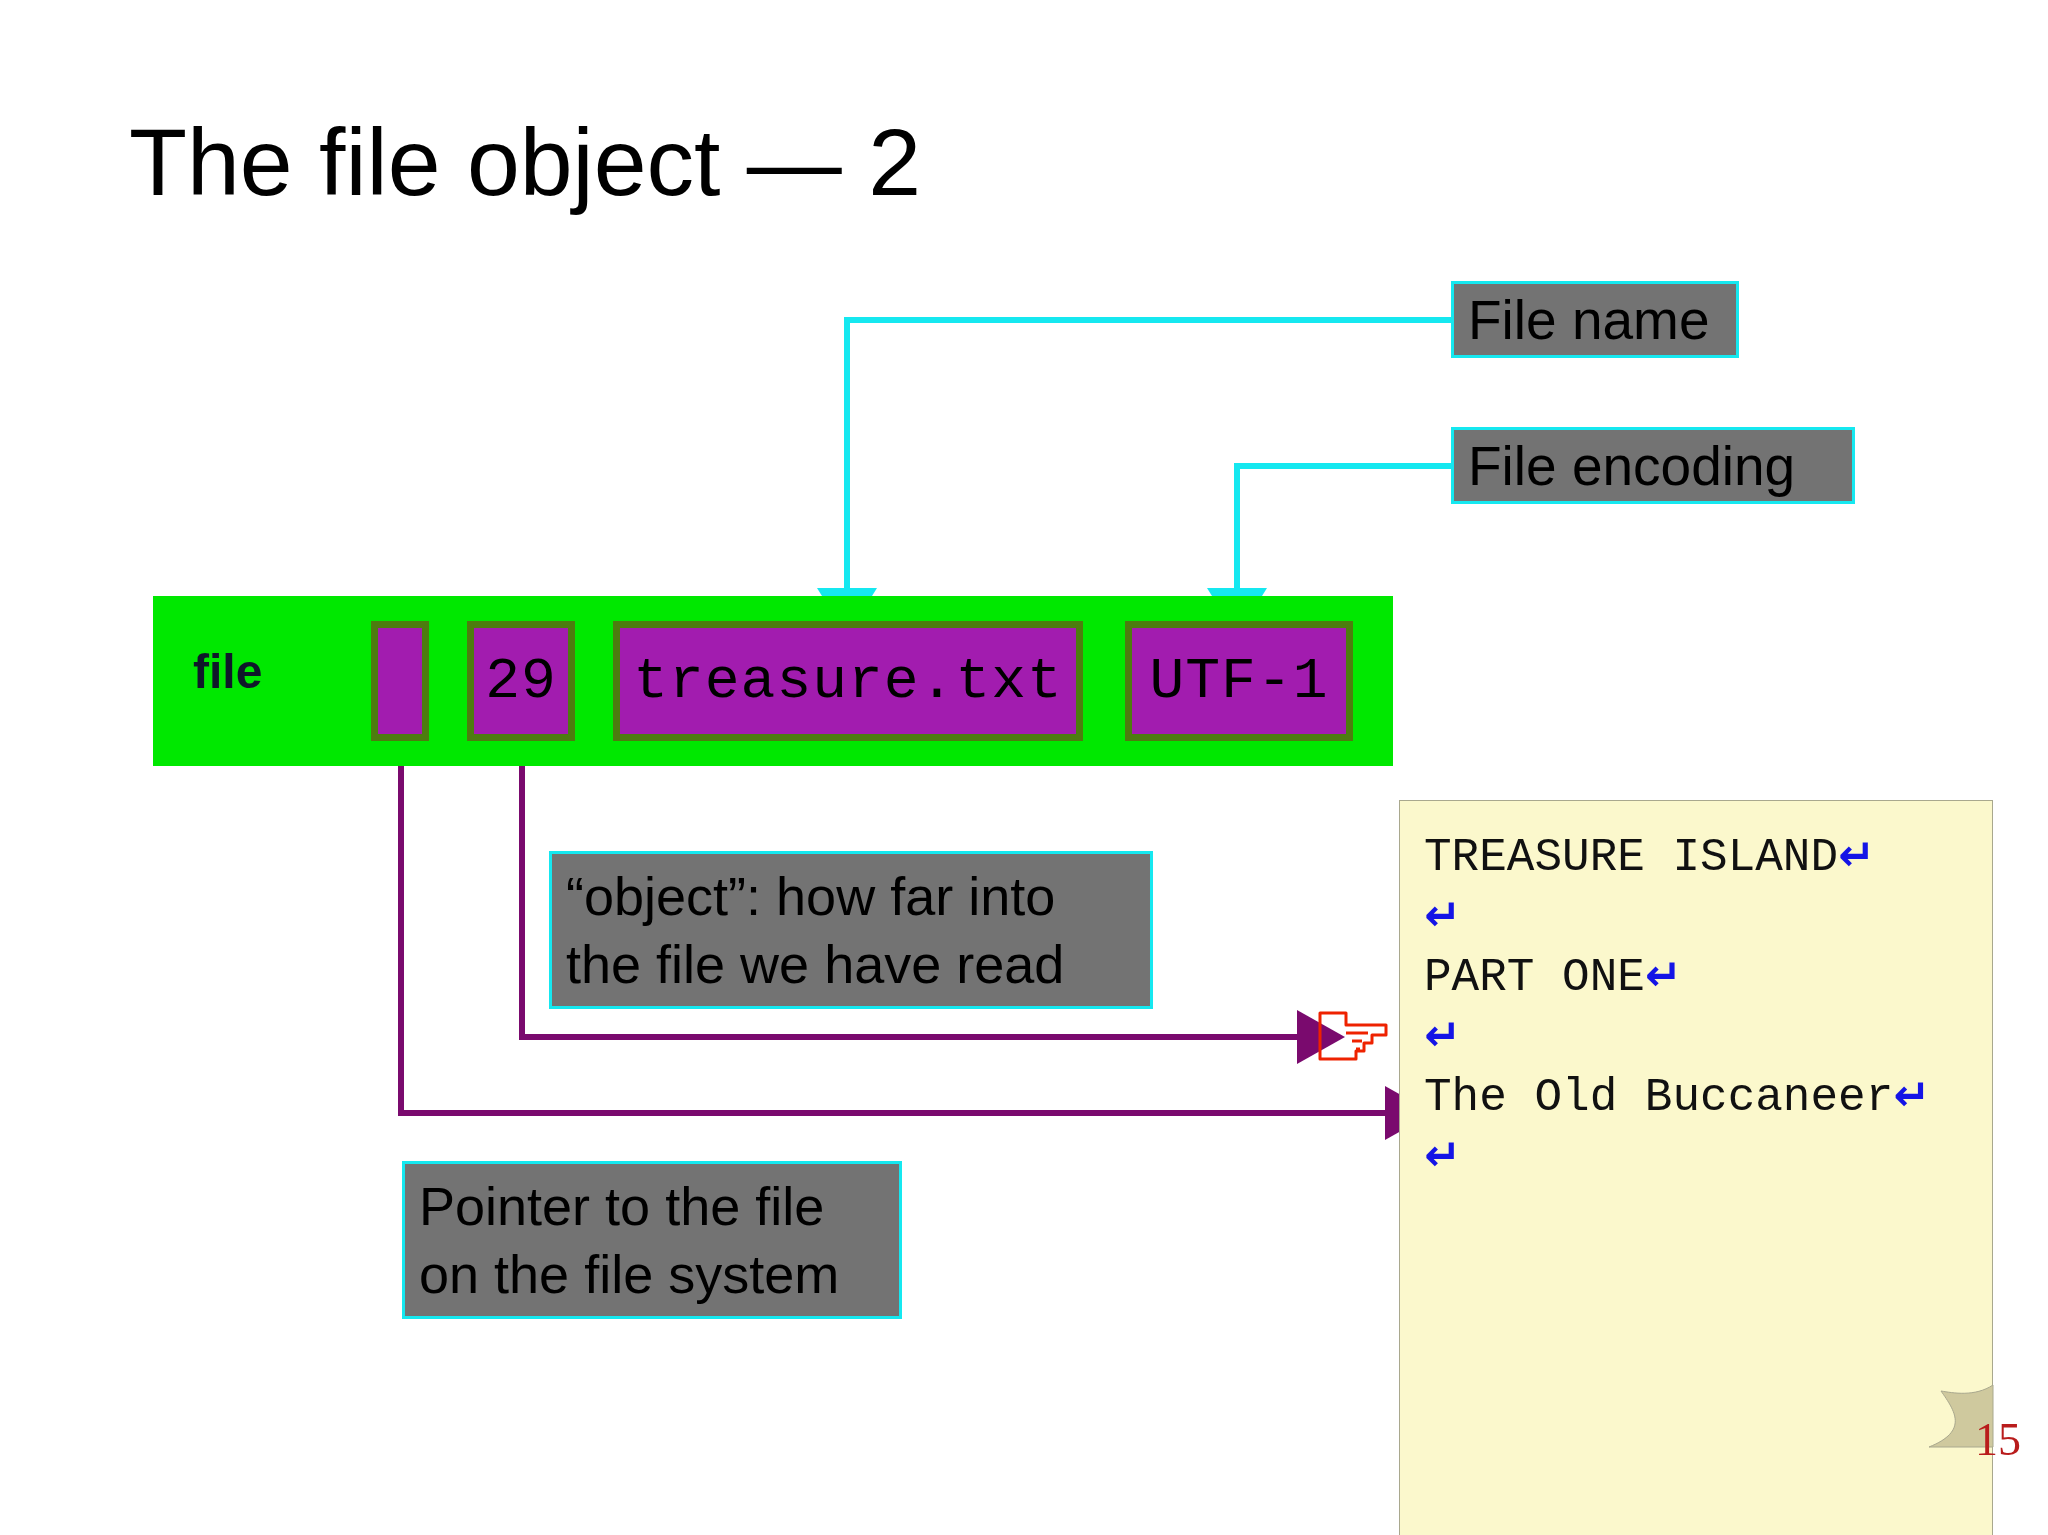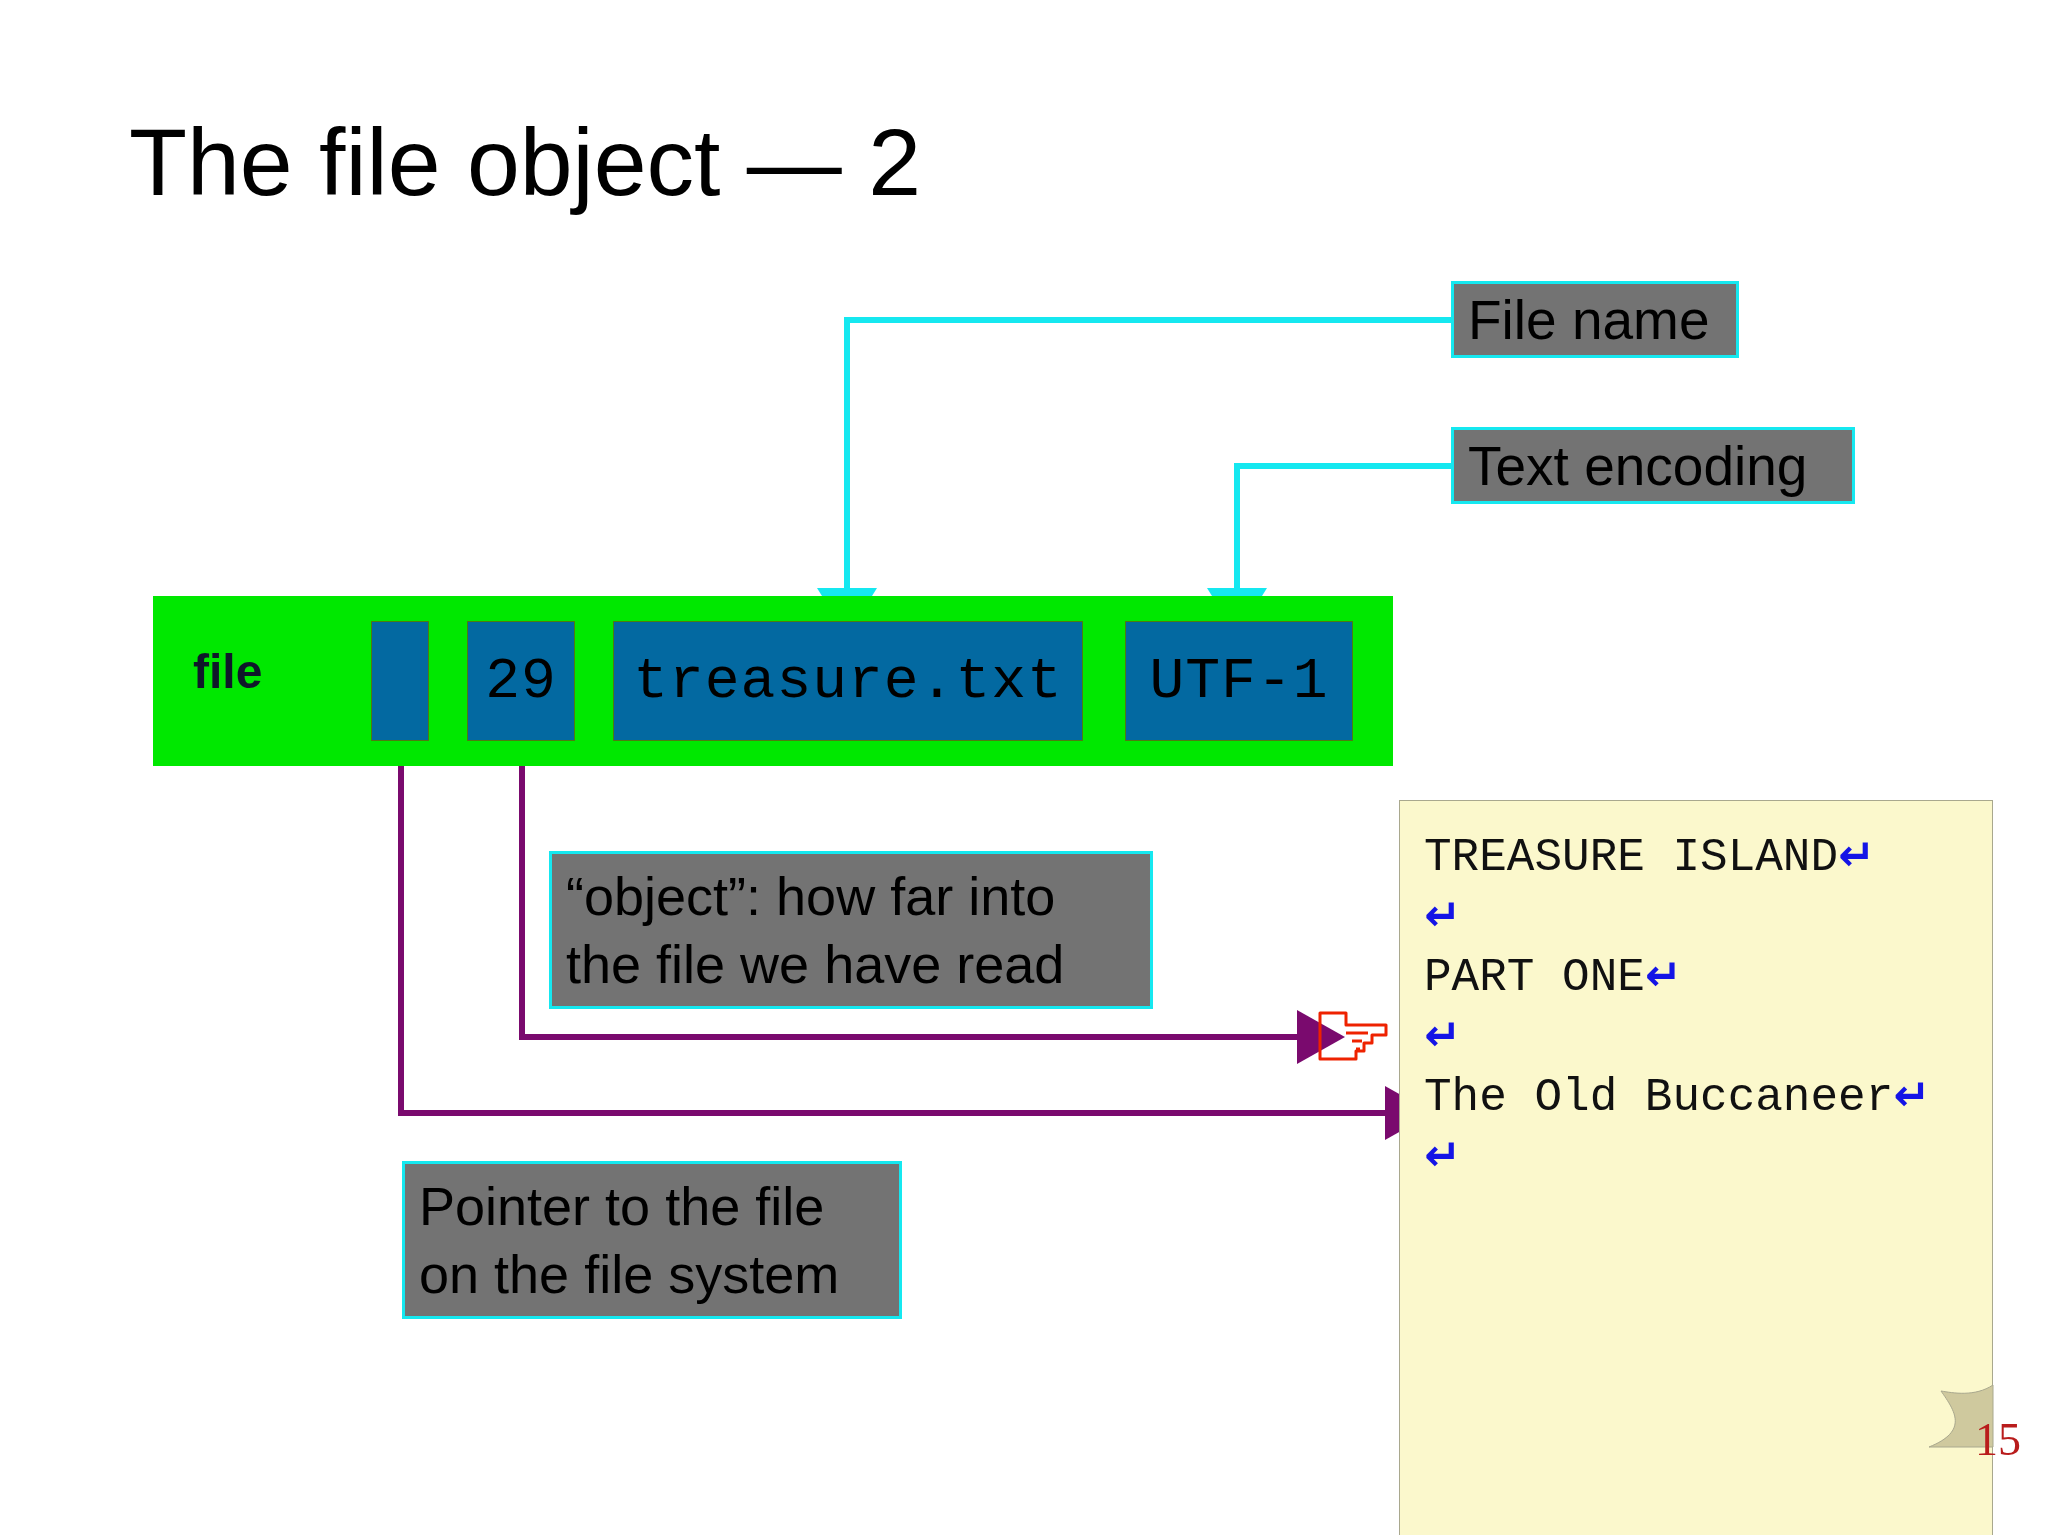--- a/index.html
+++ b/index.html
@@ -54,22 +54,22 @@
     position: absolute;
     left: 40px;
     top: 48px;
     font-size: 48px;
     font-weight: bold;
     color: #0f172a;
     font-family: "Liberation Sans", sans-serif;
   }
   .field {
     position: absolute;
-    background: #0369a1;
-    border: 1px solid #4d7c0f;
+    background: #a21caf;
+    border: 7px solid #4d7c0f;
     box-sizing: border-box;
     font-family: "Liberation Mono", monospace;
     font-size: 58px;
     color: #000000;
     display: flex;
     align-items: center;
     justify-content: center;
     letter-spacing: 1px;
   }
   #field-pointer { left: 218px;  top: 25px; width: 58px;  height: 120px; }
@@ -180,21 +180,21 @@
 
   <div id="object-box">
     <div id="object-label">file</div>
     <div class="field" id="field-pointer"></div>
     <div class="field" id="field-offset">29</div>
     <div class="field" id="field-name">treasure.txt</div>
     <div class="field" id="field-enc">UTF-1</div>
   </div>
 
   <div class="callout" id="callout-filename">File name</div>
-  <div class="callout" id="callout-encoding">Text encoding</div>
+  <div class="callout" id="callout-encoding">File encoding</div>
   <div class="callout" id="callout-offset">“object”: how far into
 the file we have read</div>
   <div class="callout" id="callout-pointer">Pointer to the file
 on the file system</div>
 
   <svg id="hand-pointer" viewBox="0 0 74 66">
     <path d="M4,10 L4,56 L40,56 L40,48 L48,48 L48,40 L56,40 L56,32 L70,32 L70,22 L30,22 L30,10 Z" fill="none" stroke="#ee2200" stroke-width="3" stroke-linejoin="round"></path>
     <path d="M30,30 L52,30" fill="none" stroke="#ee2200" stroke-width="3"></path>
     <path d="M36,38 L46,38" fill="none" stroke="#ee2200" stroke-width="3"></path>
     <path d="M40,46 L44,46" fill="none" stroke="#ee2200" stroke-width="3"></path>

